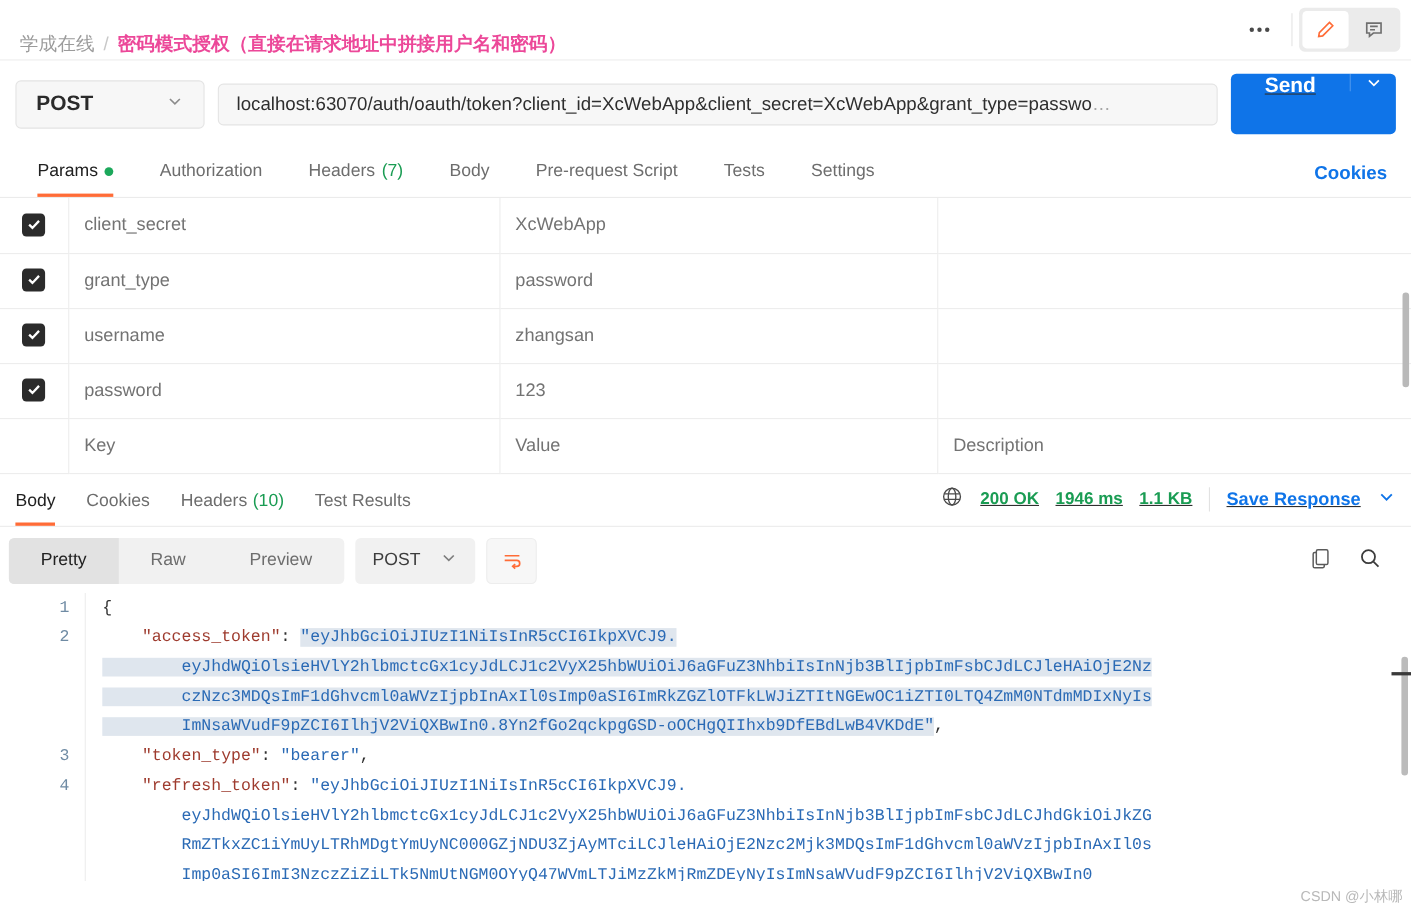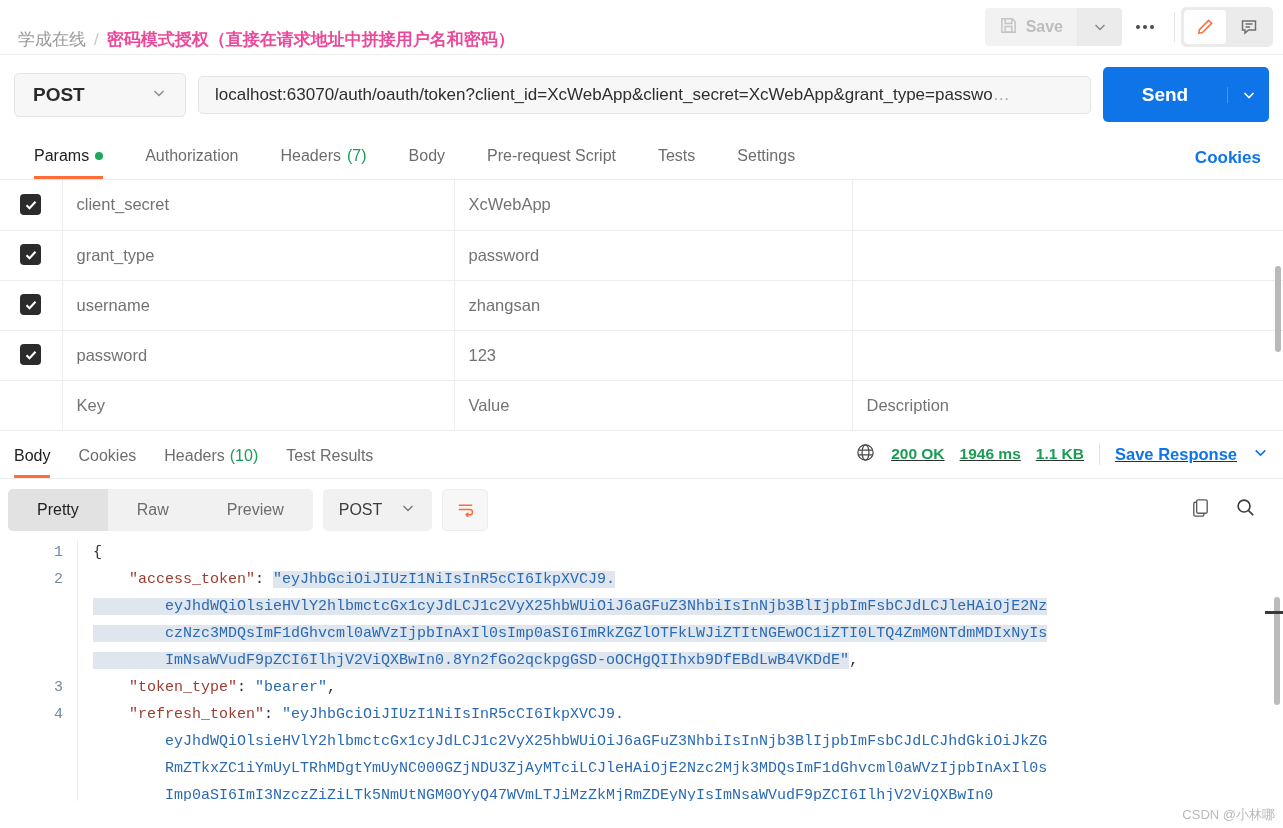--- a/index.html
+++ b/index.html
@@ -128,26 +128,27 @@
     align-items: center;
     padding: 0 16px;
     font-size: 17px;
     color: #2e2e2e;
     overflow: hidden;
     white-space: nowrap;
   }
   .url-box .ell { color: #a6a6a6; }
   .send-group {
     display: flex;
-    align-items: center;
+    align-items: flex-start;
     height: 55px;
     border-radius: 5px;
     overflow: hidden;
     background: #0f74e8;
-    width: 166px;
+    width: 150px;
+    text-decoration: underline;
   }
   .send-btn {
     flex: 1;
     display: flex; align-items: center; justify-content: center;
     color: #fff; font-size: 19px; font-weight: bold;
     border: none; background: transparent;
   }
   .send-caret {
     width: 42px;
     display: flex; align-items: center; justify-content: center;
@@ -353,37 +354,20 @@
 <body>
 
 <div class="topbar">
   <div class="breadcrumb">
     <span class="crumb-collection">学成在线</span>
     <span class="crumb-sep">/</span>
     <span class="crumb-title">密码模式授权（直接在请求地址中拼接用户名和密码）</span>
   </div>
 
   <div class="topbar-right">
-    <div class="save-group">
-      <button class="save-btn">
-        <span>
-          <svg width="19" height="19" viewBox="0 0 20 20" fill="none" stroke="#c4c4c4" stroke-width="1.6">
-            <path d="M3 3h11l3 3v11H3z"></path>
-              <path d="M6.5 3v5h7V3"></path>
-              <rect x="6.5" y="11" width="7" height="6"></rect>
-          </svg>
-        </span>
-        <span>Save</span>
-      </button>
-      <div class="save-caret">
-        <svg width="16" height="16" viewBox="0 0 16 16" fill="none" stroke="#8a8a8a" stroke-width="1.5">
-            <path d="M3.5 6l4.5 4.5L12.5 6"></path>
-          </svg>
-      </div>
-    </div>
 
     <button class="dots-btn">
       <i></i>
         <i></i>
         <i></i>
     </button>
 
     <div class="vdiv"></div>
 
     <div class="icon-pair">

